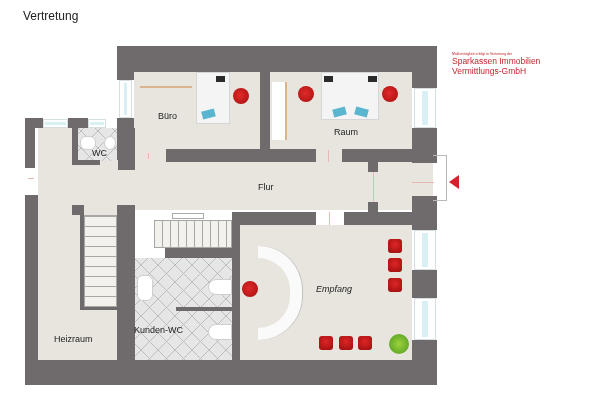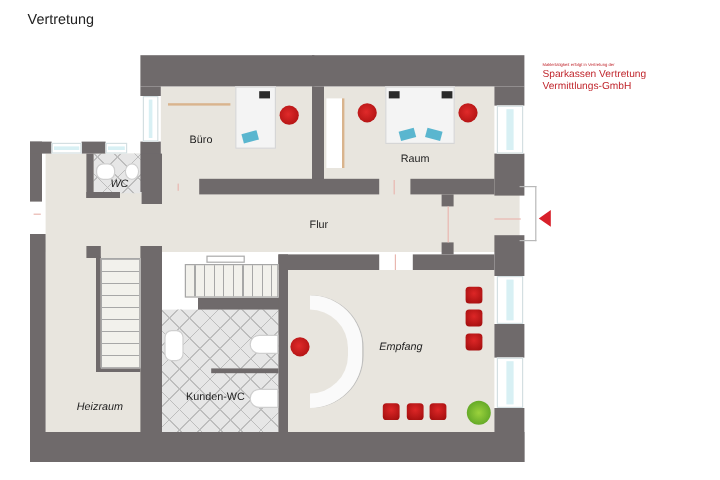--- a/index.html
+++ b/index.html
@@ -34,21 +34,21 @@
   .entry-arrow { position:absolute; left:449px; top:175px; width:0; height:0; border-top:7px solid transparent; border-bottom:7px solid transparent; border-right:10px solid #d8202a; }
   .entry-box { position:absolute; left:433px; top:155px; width:14px; height:46px; border:1px solid #b8b8b8; border-left:none; box-sizing:border-box; }
 </style>
 </head>
 <body>
 
 <div class="abs title">Vertretung</div>
 
 <div class="abs brand">
   <div class="small">Maklertätigkeit erfolgt in Vertretung der</div>
-  <div class="big">Sparkassen Vertretung</div>
+  <div class="big">Sparkassen Immobilien</div>
   <div class="big">Vermittlungs-GmbH</div>
 </div>
 
 <div>
 
   <div class="floor" style="left:38px;top:128px;width:395px;height:82px;"></div>
   <div class="floor" style="left:134px;top:72px;width:126px;height:82px;"></div>
   <div class="floor" style="left:270px;top:72px;width:142px;height:78px;"></div>
   <div class="floor" style="left:38px;top:200px;width:80px;height:165px;"></div>
   <div class="floor" style="left:240px;top:225px;width:172px;height:135px;"></div>
@@ -136,18 +136,18 @@
   <div class="seat" style="left:319px;top:336px;"></div>
   <div class="seat" style="left:339px;top:336px;"></div>
   <div class="seat" style="left:358px;top:336px;"></div>
   <div class="plant" style="left:389px;top:334px;"></div>
 
   <div class="entry-box"></div>
   <div class="entry-arrow"></div>
 
   <div class="label" style="left:158px;top:111px;">Büro</div>
   <div class="label" style="left:334px;top:127px;">Raum</div>
-  <div class="label" style="left:92px;top:148px;font-style:italic;">WC</div>
+  <div class="label" style="left:92px;top:148px;">WC</div>
   <div class="label" style="left:258px;top:182px;">Flur</div>
-  <div class="label" style="left:64px;top:334px;font-style:italic;">Heizraum</div>
-  <div class="label" style="left:155px;top:325px;">Kunden-WC</div>
+  <div class="label" style="left:54px;top:334px;">Heizraum</div>
+  <div class="label" style="left:134px;top:325px;">Kunden-WC</div>
   <div class="label" style="left:316px;top:284px;font-style:italic;">Empfang</div>
 </div>
 
 </body></html>

